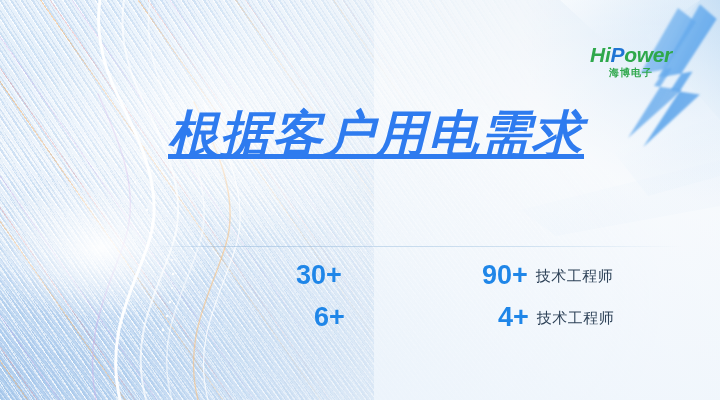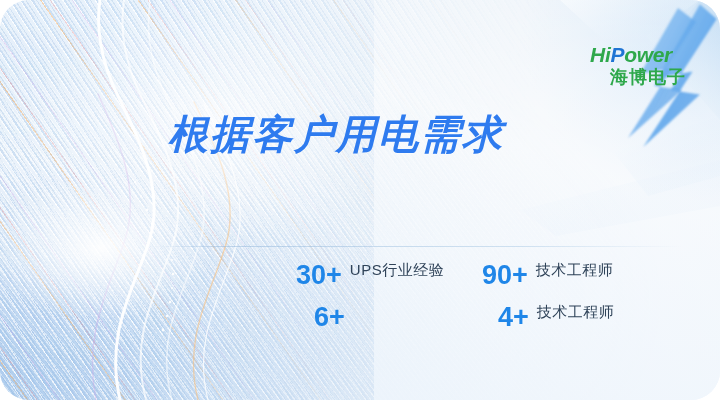--- a/index.html
+++ b/index.html
@@ -16,21 +16,20 @@
     overflow: hidden;
     font-family: "Liberation Sans", "DejaVu Sans", sans-serif;
     background: linear-gradient(115deg,
         #e9f2fb 0%,
         #eaf3fc 18%,
         #edf4fb 34%,
         #eef4fa 50%,
         #f0f5fa 66%,
         #eef4fb 82%,
         #e9f1fa 100%);
-    border-radius: 29px;
   }
 
   
   .bg-layer { position: absolute; inset: 0; pointer-events: none; }
 
   
   .bg-wash-left {
     background:
       radial-gradient(130% 90% at -10% 95%, rgba(120,170,225,0.55) 0%, rgba(150,190,235,0.28) 32%, rgba(255,255,255,0) 62%),
       radial-gradient(90% 70% at 2% 55%, rgba(255,255,255,0.85) 0%, rgba(255,255,255,0) 58%);
@@ -139,62 +138,62 @@
     font-size: 21px;
     font-weight: 700;
     font-style: italic;
     letter-spacing: -0.3px;
     color: #2EA84B;
     white-space: nowrap;
   }
   .logo-wordmark .accent { color: #1E74D4; }
   .logo-cn {
     margin-top: 3px;
-    font-size: 18px;
+    font-size: 10px;
     font-weight: 700;
     letter-spacing: 1px;
     color: #2EA84B;
     white-space: nowrap;
-    text-align: right;
   }
 
   
   .headline {
     position: absolute;
     left: 168px;
     top: 103px;
     width: 510px;
   }
   .headline-line {
-    font-size: 40px;
+    font-size: 50px;
     line-height: 63px;
     font-weight: 700;
     font-style: italic;
     letter-spacing: 2px;
     color: #2E7BEF;
     white-space: nowrap;
     text-shadow: 0 1px 0 rgba(255,255,255,0.35);
+    text-decoration: underline;
   }
 
   
   .stats {
     position: absolute;
     left: 296px;
     top: 262px;
     width: 380px;
   }
   .stats-row {
     display: flex;
     align-items: baseline;
     margin-bottom: 15px;
   }
   .stats-row:last-child { margin-bottom: 0; }
   .stat {
     display: flex;
-    align-items: flex-start;
+    align-items: center;
     white-space: nowrap;
   }
   .stat-col-a { width: 186px; }
   .stat-num {
     font-size: 27px;
     font-weight: 700;
     color: #1F86E8;
     letter-spacing: 0px;
     line-height: 1;
   }
@@ -292,21 +291,20 @@
   </div>
 
   <div class="headline">
     <div class="headline-line">根据客户用电需求</div>
   </div>
 
   <div class="stats">
     <div class="stats-row row-1">
       <div class="stat stat-col-a">
         <span class="stat-num">30+</span>
-        <span class="stat-label">UPS行业经验</span>
       </div>
       <div class="stat stat-col-b">
         <span class="stat-num">90+</span>
         <span class="stat-label">技术工程师</span>
       </div>
     </div>
     <div class="stats-row row-2">
       <div class="stat stat-col-a">
         <span class="stat-num">6+</span>
       </div>

